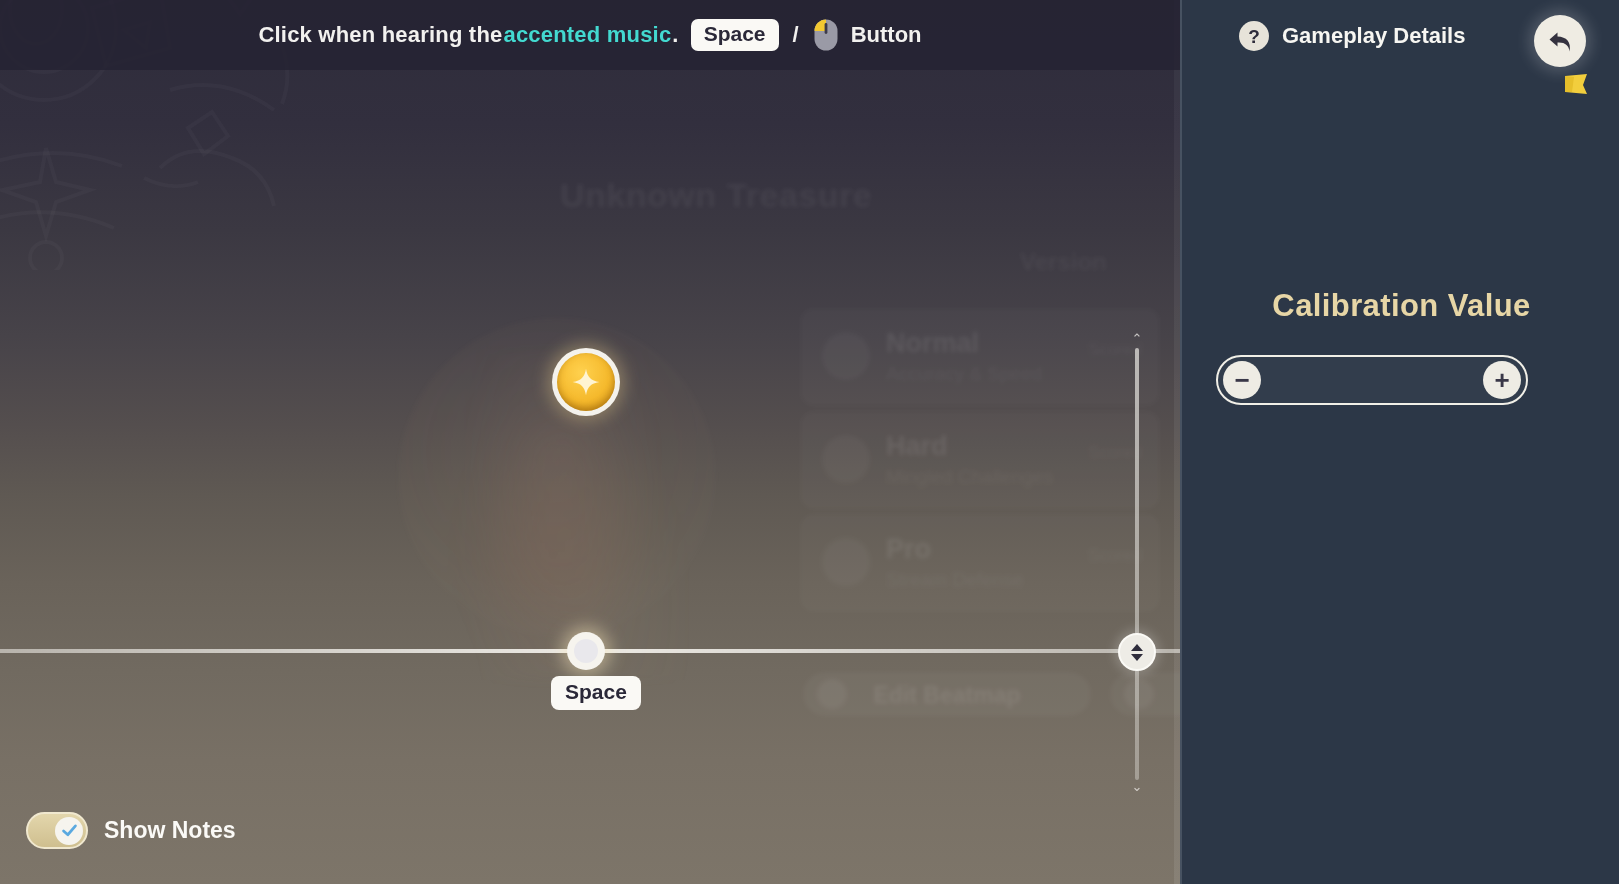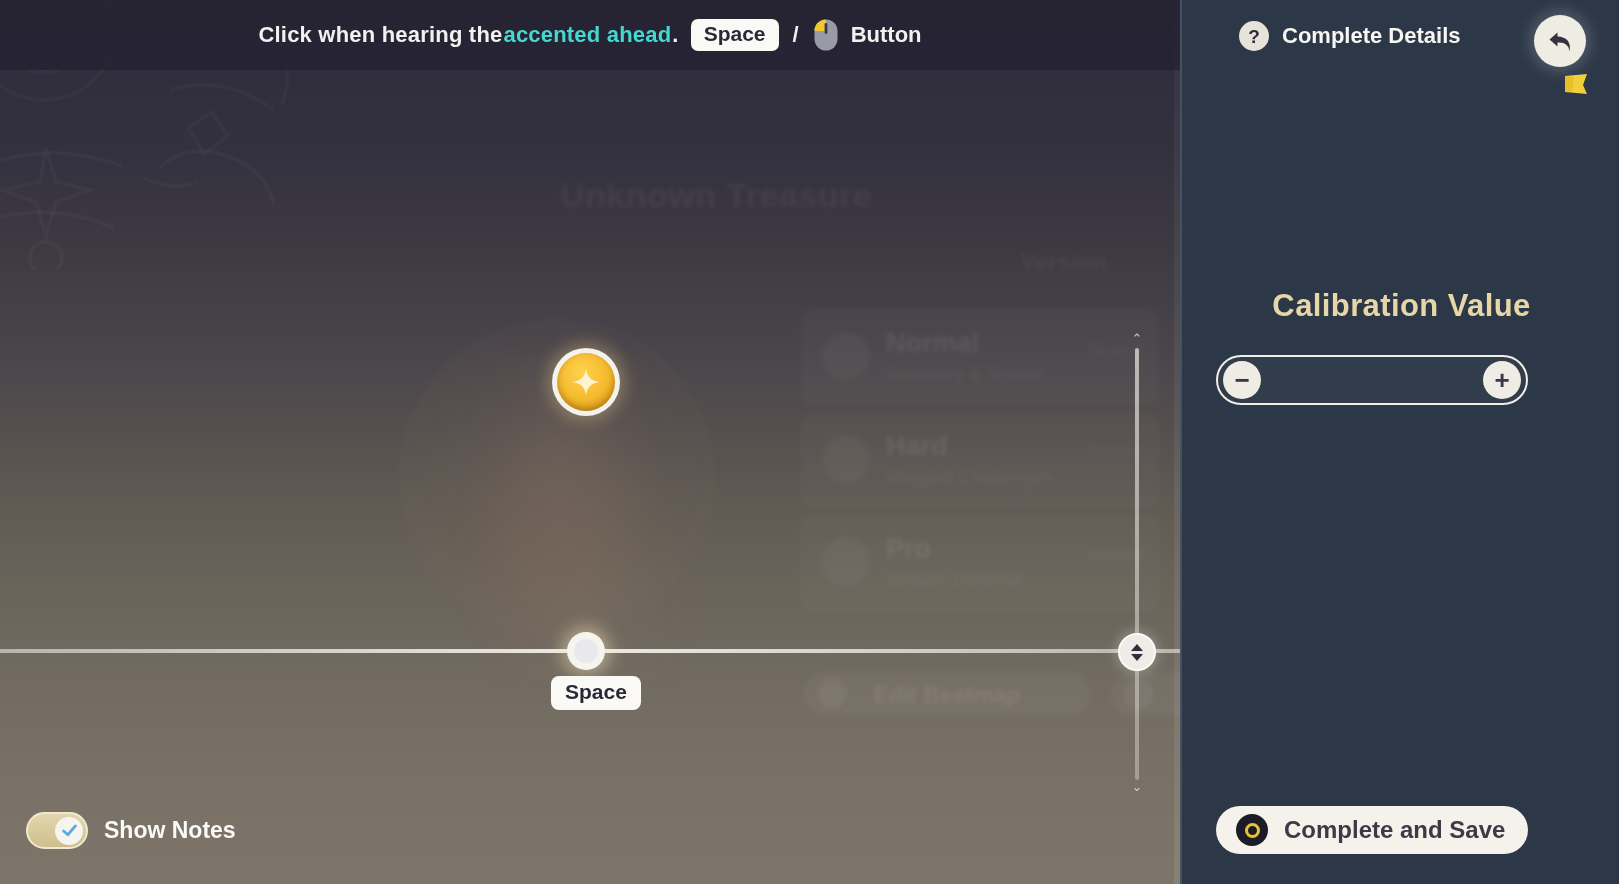--- a/index.html
+++ b/index.html
@@ -357,39 +357,39 @@
           </svg>
         </div>
       </div>
       <div class="show-notes-label">Show Notes</div>
     </div>
 
     <div class="panel-edge"></div>
 
     <div class="hint-bar">
       <span class="hint-text">Click when hearing the </span>
-      <span class="hint-text hint-accent" style="margin-left:-11px">accented ahead</span>
+      <span class="hint-text hint-accent" style="margin-left:-11px">accented music</span>
       <span class="hint-text" style="margin-left:-11px">.</span>
       <span class="key-chip">Space</span>
       <span class="slash">/</span>
       <svg class="mouse-ico" viewBox="0 0 26 34">
         <rect x="1.5" y="1.5" width="23" height="31" rx="11.5" fill="#9a9aa6"></rect>
         <path d="M13 1.5 A11.5 11.5 0 0 0 1.5 13 L13 13 Z" fill="#f2c831"></path>
         <rect x="11.6" y="5" width="2.8" height="11" rx="1.4" fill="#3c3a4a"></rect>
       </svg>
       <span class="hint-btn-word">Button</span>
     </div>
   </div>
 
   <div class="side-panel">
 
     <div class="sp-header">
       <div class="sp-help">
         <div class="help-circle">?</div>
-        <div class="sp-help-label">Complete Details</div>
+        <div class="sp-help-label">Gameplay Details</div>
       </div>
       <div class="back-btn">
         <svg viewBox="0 0 30 30">
           <path d="M12.5 6.5 L4.5 13.5 L12.5 20.5 L12.5 16.5 C20 16 24 19.5 24.5 25.5 C26.5 16 21.5 10.8 12.5 10.5 Z" fill="#34323f"></path>
         </svg>
       </div>
       <svg class="corner-flag" viewBox="0 0 26 24">
         <path d="M2 4 L24 2 L20 13 L24 22 L2 20 Z" fill="#f2ce3d"></path>
         <path d="M2 4 L11 5 L9 20 L2 20 Z" fill="#e6bf2b"></path>
       </svg>
@@ -398,20 +398,14 @@
     <div class="sp-title">Calibration Value</div>
 
     <div class="stepper">
       <div class="stepper-inner">
         <div class="step-btn">−</div>
         <div class="step-btn">+</div>
       </div>
     </div>
 
 
-    <div class="save-btn">
-      <div class="save-ico">
-          <span></span>
-        </div>
-      <div class="save-label">Complete and Save</div>
-    </div>
   </div>
 </div>
 
 </body></html>

